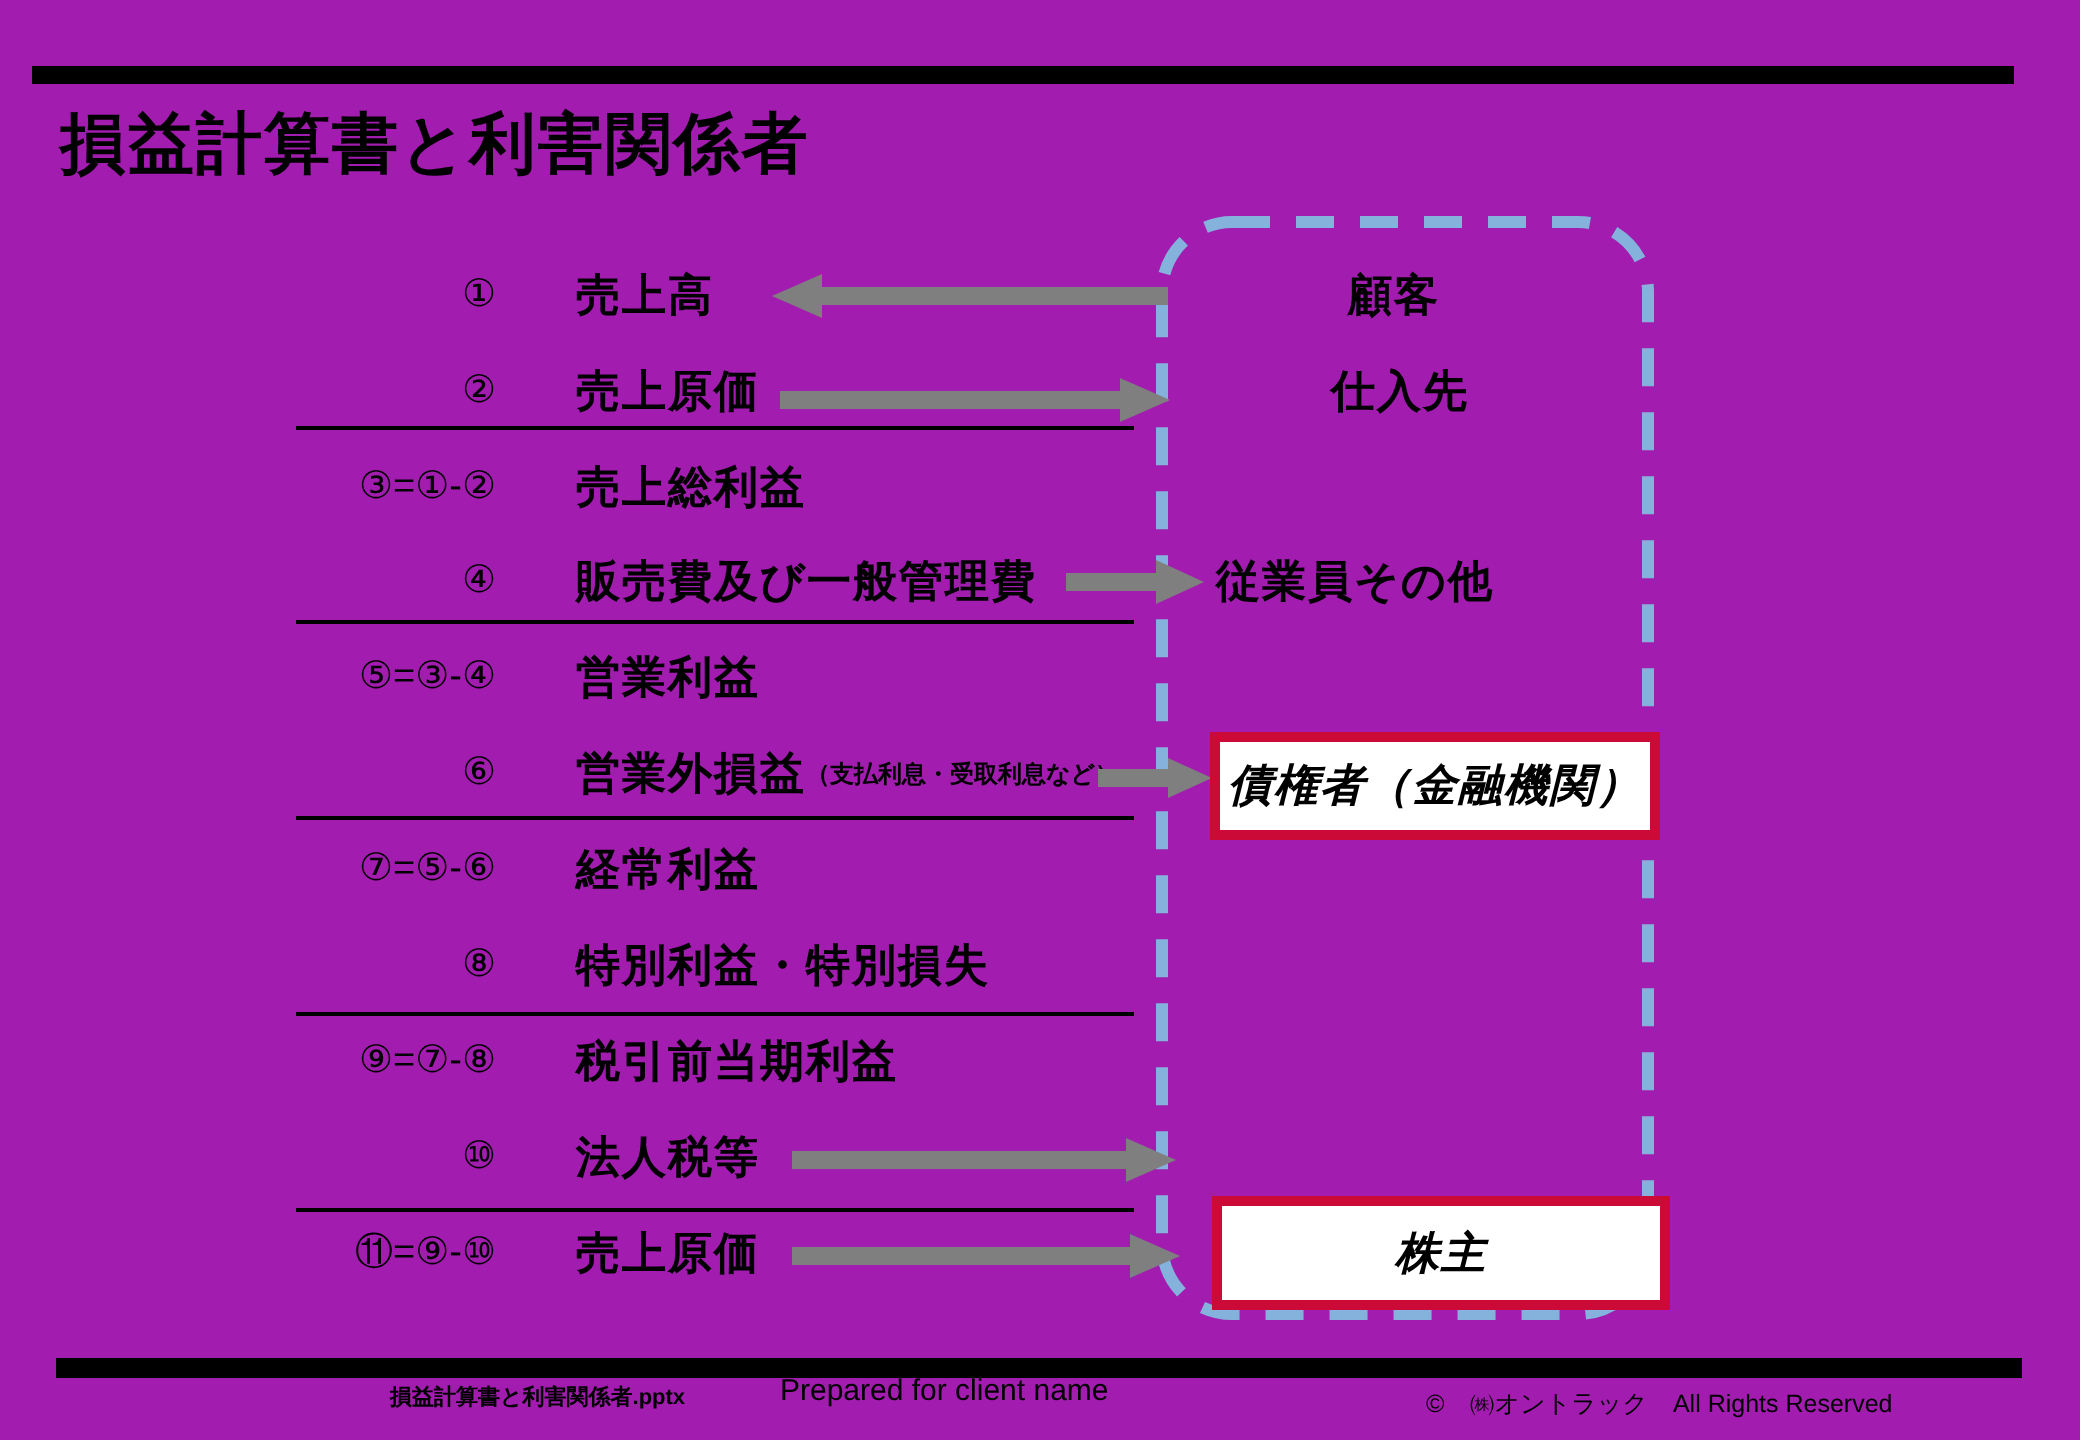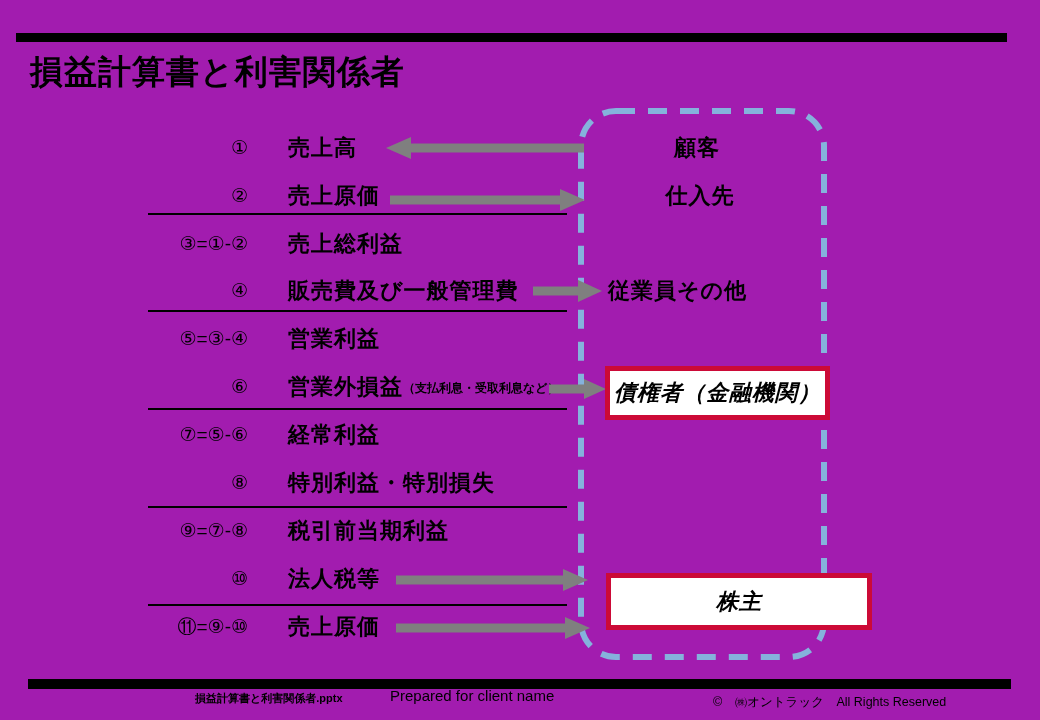--- a/index.html
+++ b/index.html
@@ -121,21 +121,21 @@
       <polygon class="arrow-head" points="590,628 565,617 565,639"></polygon>
     </g>
   </svg>
 
   <div class="stake center" style="left:637px;top:134px;width:120px">顧客</div>
   <div class="stake center" style="left:640px;top:182px;width:120px">仕入先</div>
   <div class="stake" style="left:608px;top:277px">従業員その他</div>
   <div class="red-box" style="left:605px;top:366px;width:225px;height:54px">
     <span>債権者（金融機関）</span>
   </div>
-  <div class="red-box" style="left:606px;top:573px;width:266px;height:57px">
+  <div class="red-box" style="left:606px;top:598px;width:229px;height:57px">
     <span>株主</span>
   </div>
 
   <div class="bottom-rule"></div>
   <div class="footer-file">損益計算書と利害関係者.pptx</div>
   <div class="footer-prepared">Prepared for client name</div>
   <div class="footer-copyright">©　㈱オントラック　All Rights Reserved</div>
 
 </div>
 

